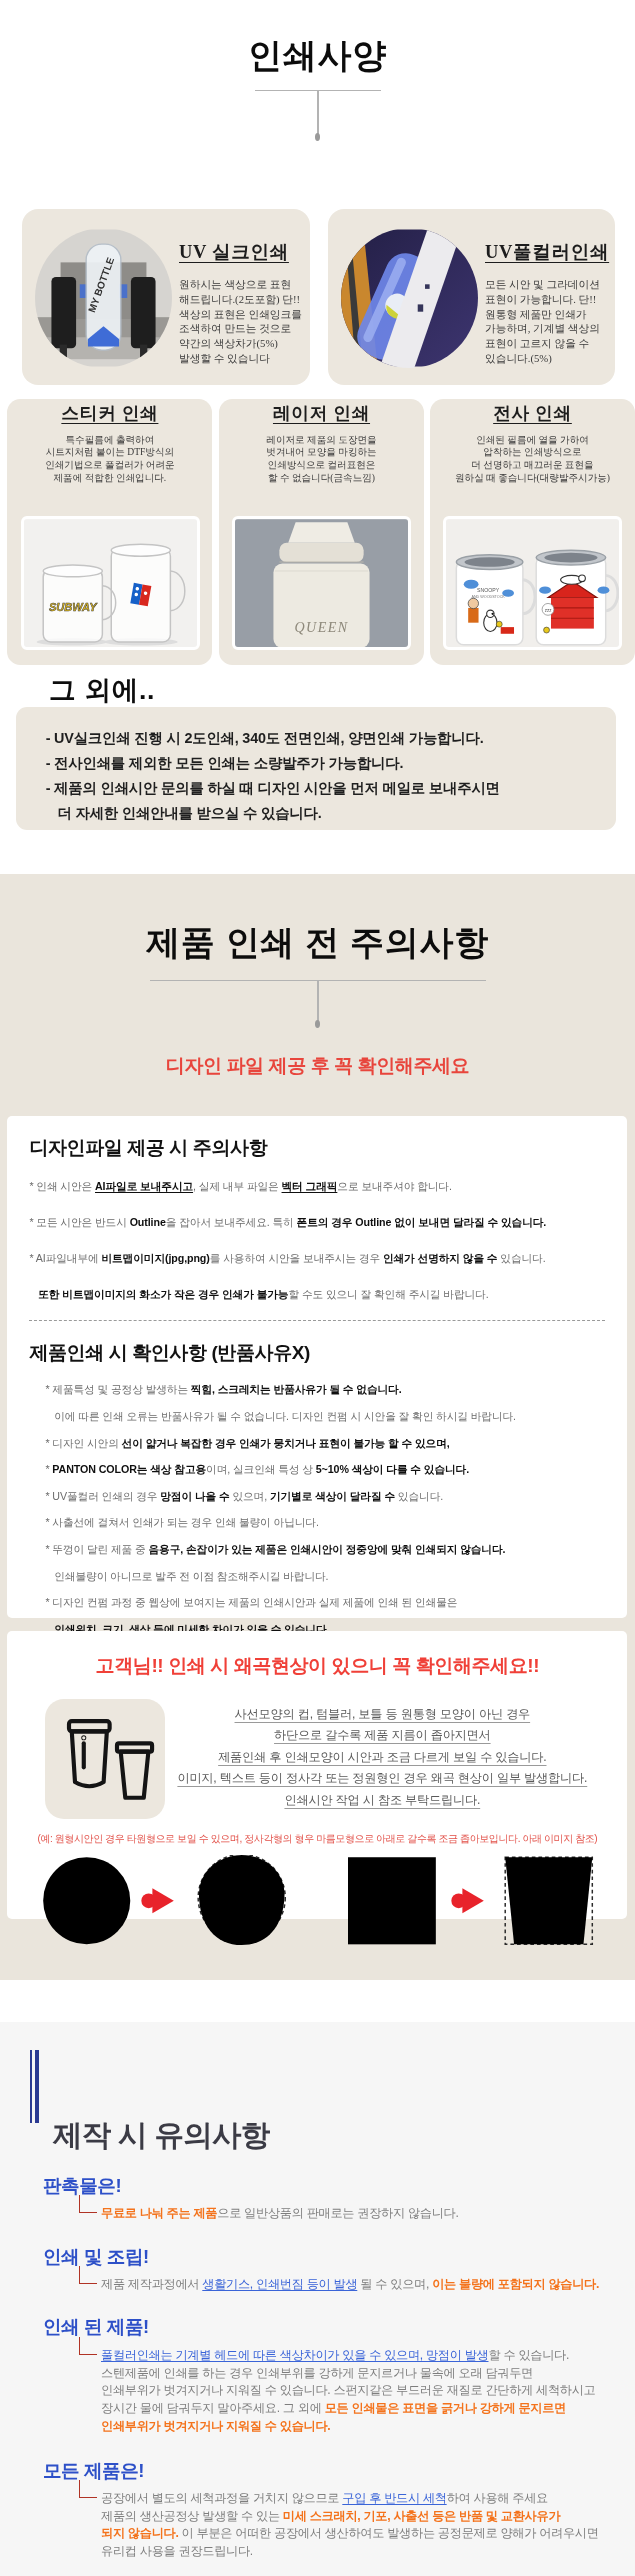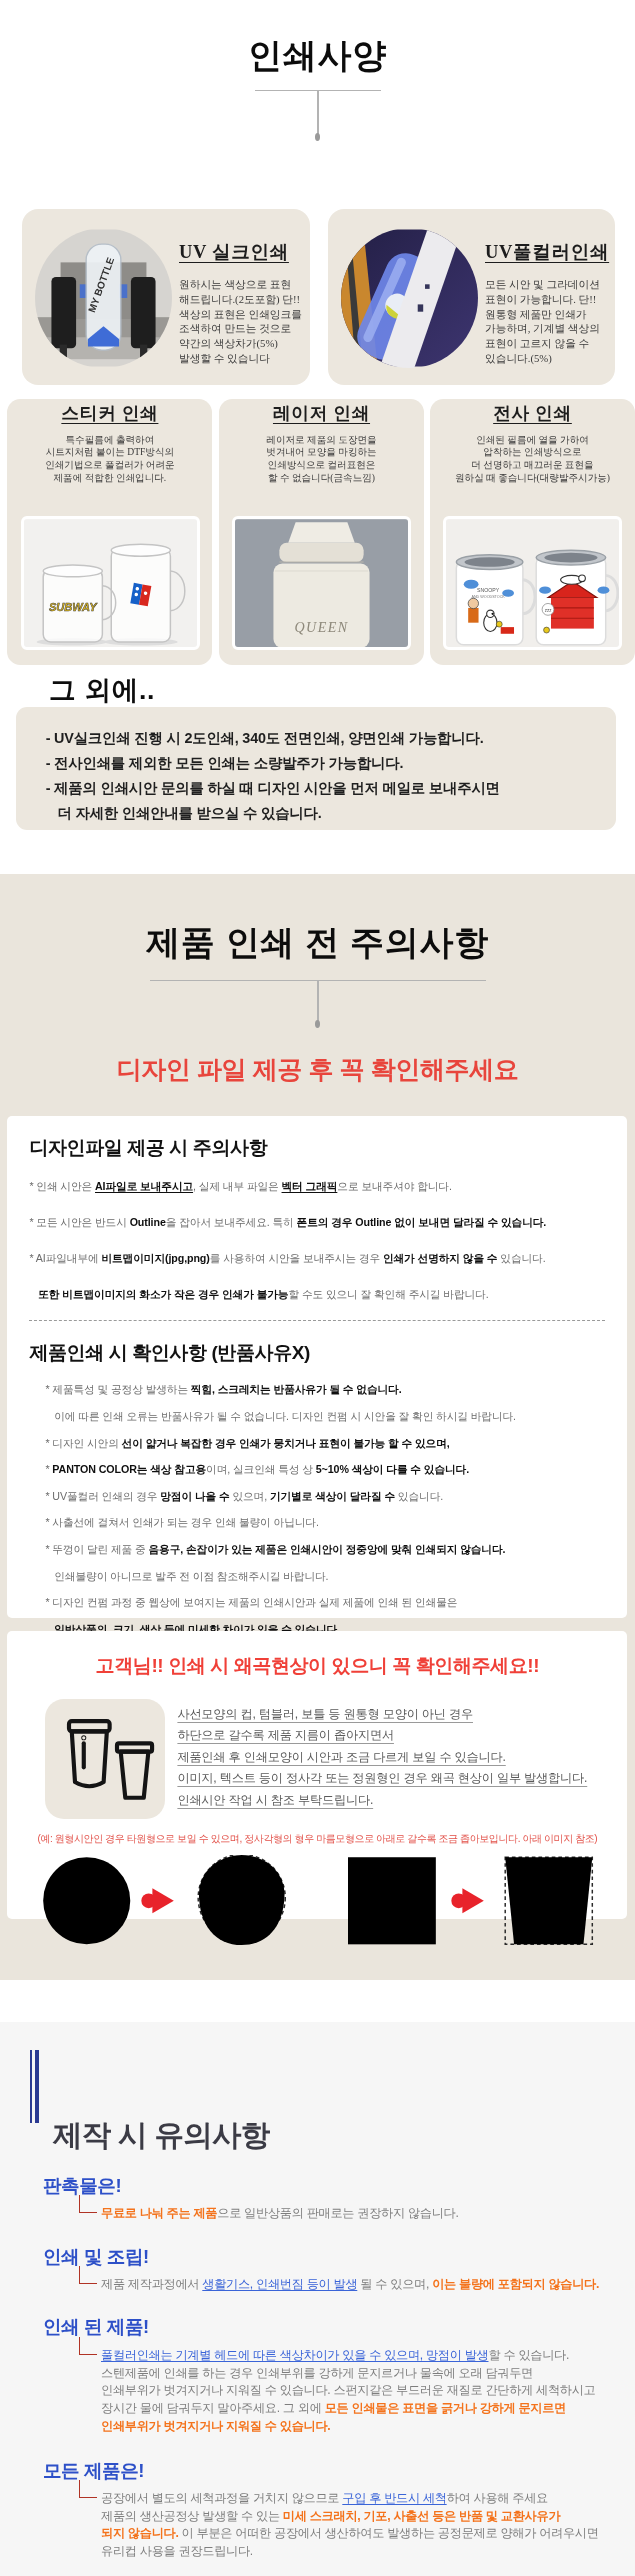--- a/index.html
+++ b/index.html
@@ -26,40 +26,40 @@
   .m-card { position:absolute; top:399px; width:205px; height:266px; background:#ece7de; border-radius:13.3px; }
   .m-title { margin-top:2px; text-align:center; font-family:"Liberation Serif", serif; font-size:17.7px; font-weight:700; color:#1d1d1d; text-decoration:underline; text-underline-offset:4.4px; letter-spacing:0.7px; }
   .m-text  { margin-top:8.9px; text-align:center; font-family:"Liberation Serif", serif; font-size:9.6px; line-height:12.6px; color:#3a3a3a; }
   .m-photo { position:absolute; left:13.3px; top:117px; width:179px; height:134px; border-radius:5.9px; overflow:hidden; background:#fff; border:3px solid #fff; }
 
   .etc-title { position:absolute; left:49px; top:672px; font-size:26.6px; font-weight:900; color:#0d0d0d; letter-spacing:0.7px; }
   .etc-box { position:absolute; left:16.2px; top:707px; width:600px; height:123px; background:#ece7de; border-radius:11px; padding:19px 22px 0 29.5px; }
   .etc-box div { font-size:14.4px; font-weight:700; color:#1f1f1f; line-height:25px; letter-spacing:-0.2px; }
   .etc-indent { padding-left:11.8px; }
 
-  .red-sub { position:absolute; top:179px; width:100%; text-align:center; font-size:25px; font-weight:800; color:#e8453c; letter-spacing:-0.4px; }
+  .red-sub { position:absolute; top:179px; width:100%; text-align:center; font-size:19px; font-weight:800; color:#e8453c; letter-spacing:-0.4px; }
 
   .white-box { position:absolute; left:7.4px; width:620px; background:#ffffff; border-radius:5px; }
   #wbox1 { top:242px; height:502px; padding:19px 22px 0 22px; }
   #wbox2 { top:757px; height:288px; }
 
   .wb-h3 { font-size:19px; font-weight:800; color:#121212; letter-spacing:-0.4px; }
   .wb-p  { font-size:10.7px; color:#6b6b6b; letter-spacing:-0.1px; }
   .g1 .wb-p { margin-top:22px; }
   .g1 .wb-p.first { margin-top:19px; }
   .g2 .wb-p { margin-top:12.6px;margin-left:16px; }
   .wb-p b { color:#0f0f0f; font-weight:800; }
   .wb-p .u { text-decoration:underline; text-underline-offset:2.2px; }
   .wb-p.cont { padding-left:8.9px; }
   .dash-hr { border:none; border-top:1.5px dashed #9a9a9a; margin:17.7px 0 19px 0; }
 
   .wb2-h { position:absolute; top:22px; width:100%; text-align:center; font-size:19px; font-weight:800; color:#f04038; letter-spacing:-0.4px; }
   .icon-box { position:absolute; left:38px; top:68px; width:120px; height:120px; background:#ece7de; border-radius:19px; }
   .dist-lines { position:absolute; left:170px; top:73px; }
-  .dist-lines div { font-size:12.2px; color:#5a5a5a; line-height:21.4px; text-decoration:underline; text-decoration-color:#9a9a9a; text-underline-offset:3.7px; letter-spacing:-0.2px; }
+  .dist-lines div { font-size:12.2px; color:#5a5a5a; line-height:21.4px; text-decoration:underline; text-decoration-color:#9a9a9a; text-underline-offset:3.7px; letter-spacing:-0.2px;text-align:center; }
   .dist-note { position:absolute; top:201px; width:100%; text-align:center; font-size:10px; color:#e25048; letter-spacing:-0.4px; }
   .shapes { position:absolute; left:0; top:224px; width:620px; height:96px; }
 
   
   .bars { position:absolute; left:30px; top:28px; height:73px; width:10.3px; }
   .bars::before { content:""; position:absolute; left:0; top:0; width:2.2px; height:73px; background:#2b3a92; }
   .bars::after  { content:""; position:absolute; left:5.2px; top:0; width:3.7px; height:73px; background:#2b3a92; }
   .s3-title { position:absolute; left:53px; top:59px; font-size:29.5px; font-weight:900; color:#3b3b45; letter-spacing:-0.7px;margin-top:35px; }
   .blk-title { position:absolute; font-size:18.5px; font-weight:800; color:#2d50c8; letter-spacing:-0.4px; }
   .blk-bracket { position:absolute; width:17.7px; height:17.7px; border-left:1.5px solid #b03325; border-bottom:1.5px solid #b03325; }
@@ -271,21 +271,21 @@
     <div class="g2">
       <p class="wb-p" style="margin-top:17.7px;"><span>* 제품특성 및 공정상 발생하는 </span><b>찍힘, 스크레치는 반품사유가 될 수 없습니다.</b></p>
       <p class="wb-p cont">이에 따른 인쇄 오류는 반품사유가 될 수 없습니다. 디자인 컨펌 시 시안을 잘 확인 하시길 바랍니다.</p>
       <p class="wb-p"><span>* 디자인 시안의 </span><b>선이 얇거나 복잡한 경우 인쇄가 뭉치거나 표현이 불가능 할 수 있으며,</b></p>
       <p class="wb-p"><span>* </span><b>PANTON COLOR는 색상 참고용</b><span>이며, 실크인쇄 특성 상 </span><b>5~10% 색상이 다를 수 있습니다.</b></p>
       <p class="wb-p"><span>* UV풀컬러 인쇄의 경우 </span><b>망점이 나올 수</b><span> 있으며, </span><b>기기별로 색상이 달라질 수</b><span> 있습니다.</span></p>
       <p class="wb-p">* 사출선에 걸쳐서 인쇄가 되는 경우 인쇄 불량이 아닙니다.</p>
       <p class="wb-p"><span>* 뚜껑이 달린 제품 중 </span><b>음용구, 손잡이가 있는 제품은 인쇄시안이 정중앙에 맞춰 인쇄되지 않습니다.</b></p>
       <p class="wb-p cont">인쇄불량이 아니므로 발주 전 이점 참조해주시길 바랍니다.</p>
       <p class="wb-p">* 디자인 컨펌 과정 중 웹상에 보여지는 제품의 인쇄시안과 실제 제품에 인쇄 된 인쇄물은</p>
-      <p class="wb-p cont"><b>일반상품의, 크기, 색상 등에 미세한 차이가 있을 수 있습니다.</b></p>
+      <p class="wb-p cont"><b>인쇄위치, 크기, 색상 등에 미세한 차이가 있을 수 있습니다.</b></p>
     </div>
   </div>
 
   <div class="white-box" id="wbox2">
     <div class="wb2-h">고객님!! 인쇄 시 왜곡현상이 있으니 꼭 확인해주세요!!</div>
     <div class="icon-box">
       <svg width="120" height="120" viewBox="0 0 130 130">
         <g fill="none" stroke="#141414" stroke-width="4.5" stroke-linejoin="round" stroke-linecap="round">
           <rect x="26" y="24" width="44" height="11" rx="3"></rect>
           <path d="M29,35 h38 l-3.5,55 q-15.5,9 -31,0 z"></path>

